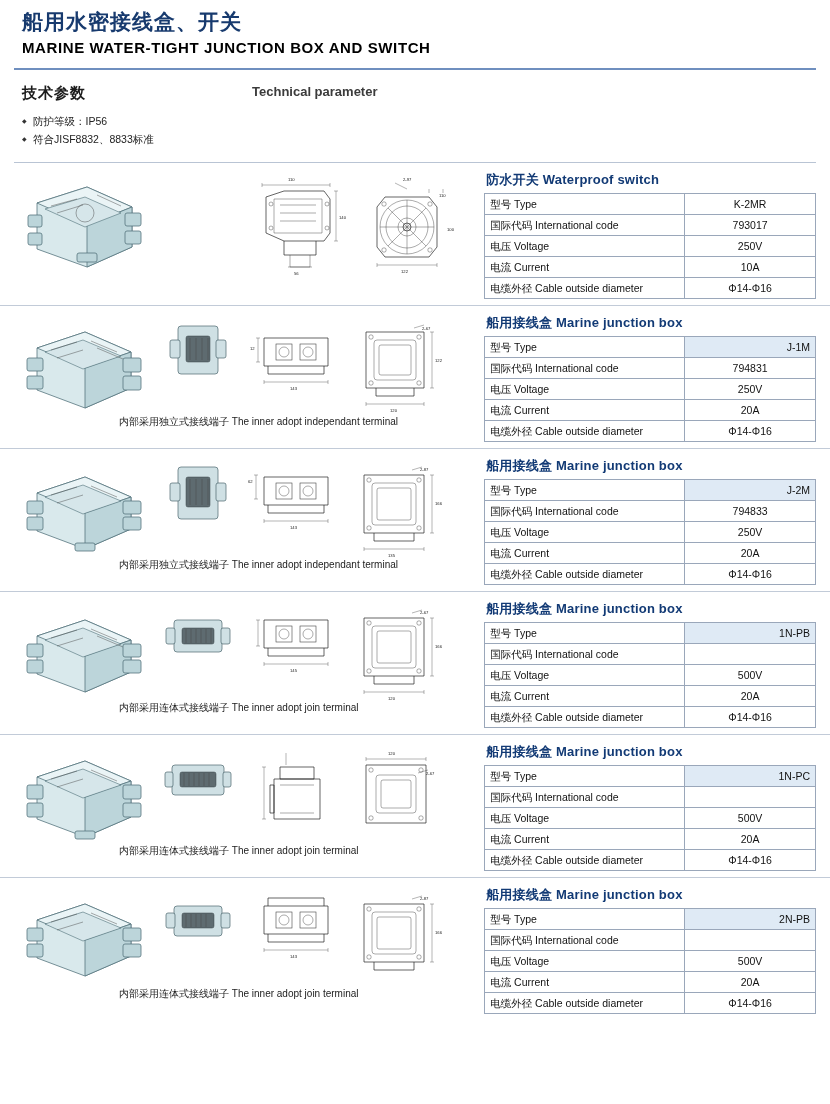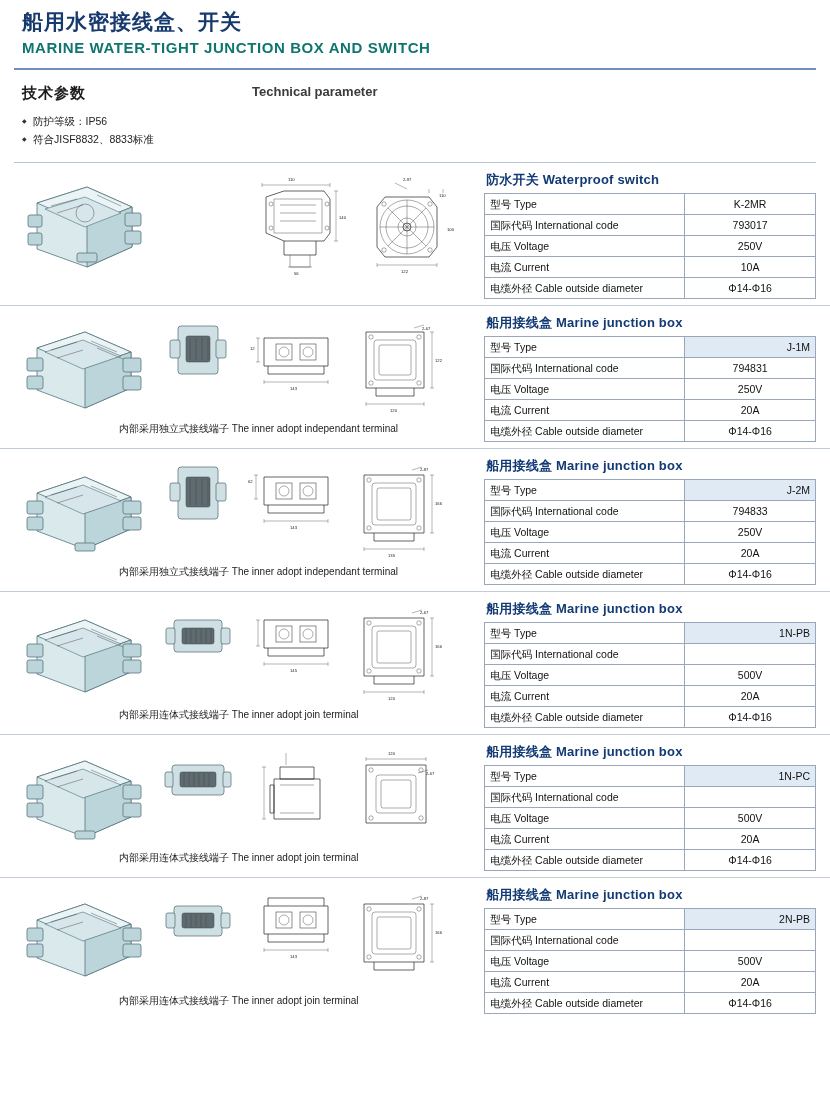--- a/index.html
+++ b/index.html
@@ -23,21 +23,21 @@
   .header .cn-title {
     font-size: 21px;
     font-weight: bold;
     color: #173a6e;
     letter-spacing: 1px;
     line-height: 1.25;
   }
   .header .en-title {
     font-size: 15px;
     font-weight: bold;
-    color: #0f766e;
+    color: #000000;
     letter-spacing: 0.6px;
     margin-top: 4px;
   }
   .header-rule {
     height: 2px;
     background: #6f8fbf;
     margin: 8px 14px 0 14px;
   }
 
   
@@ -118,21 +118,21 @@
   .fig-draw {
     flex: 1;
     display: flex;
     align-items: flex-start;
     justify-content: flex-start;
     gap: 6px;
   }
   .caption {
     position: absolute;
     left: 105px;
-    bottom: 6px;
+    bottom: 13px;
     font-size: 10px;
     color: #222;
     white-space: nowrap;
   }
 
   
   .spec {
     width: 336px;
     margin-left: 6px;
   }

